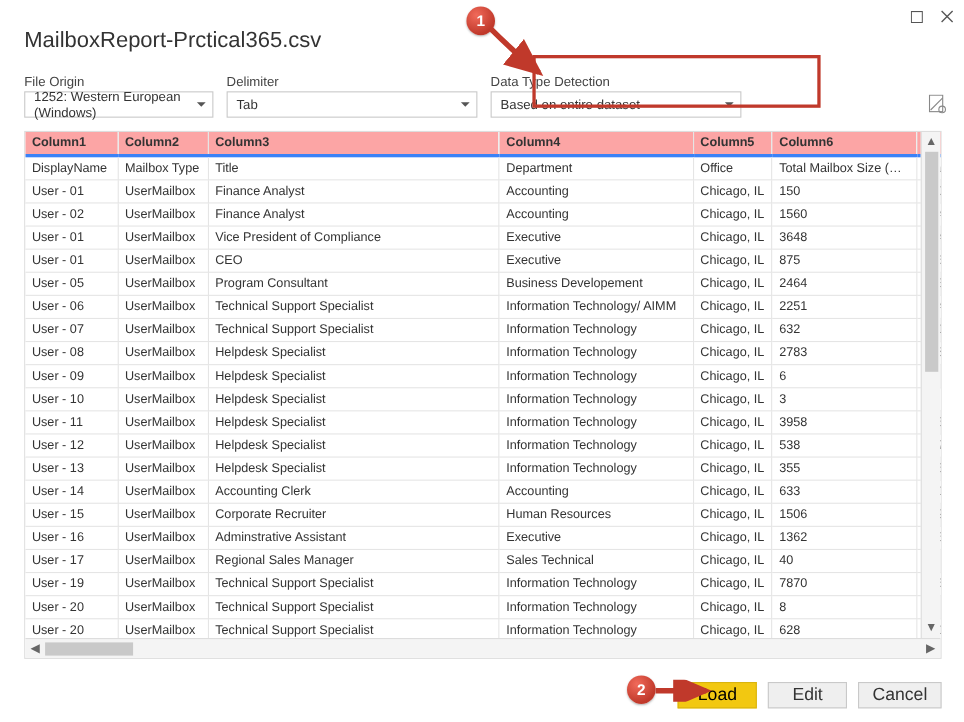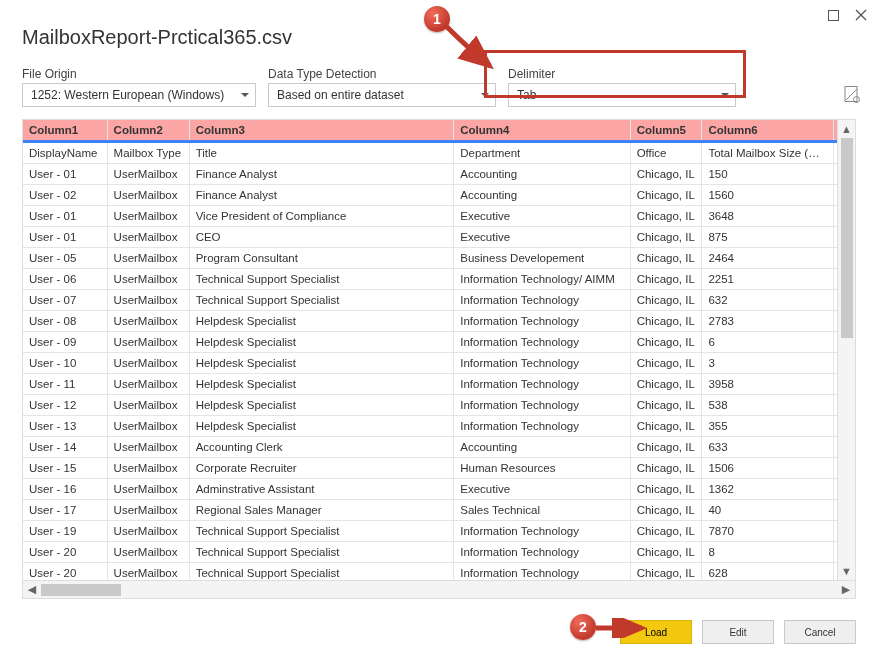--- a/index.html
+++ b/index.html
@@ -72,21 +72,21 @@
     font-size: 12px;
     color: #333;
   }
   .dropdown .caret {
     width: 0; height: 0;
     border-left: 4px solid transparent;
     border-right: 4px solid transparent;
     border-top: 4px solid #555;
     margin-left: 6px;
   }
-  .dd-origin { width: 234px; }
+  .dd-origin { width: 172px; }
   .dd-delim  { width: 228px; }
   .dd-detect { width: 228px; }
   .highlight-box {
     position: absolute;
     border: 3px solid #c0392b;
     pointer-events: none;
   }
   .hl1 { left: 484px; top: 50px; width: 262px; height: 48px; }
   .redball {
     position: absolute;
@@ -191,21 +191,21 @@
     bottom: 12px;
     display: flex;
     gap: 10px;
     align-items: center;
   }
   .btn {
     min-width: 72px;
     height: 24px;
     border: 1px solid #c9c9c9;
     background: #efefef;
-    font-size: 10px;
+    font-size: 16px;
     display:flex;align-items:center;justify-content:center;
     cursor:pointer;
     padding: 0 12px;
   }
   .btn.primary {
     background: #f2c811;
     border-color: #d9b40f;
     color: #000;
   }
 </style>
@@ -232,30 +232,30 @@
 
   <div class="options-row">
     <div class="opt-group">
       <div class="opt-label">File Origin</div>
       <div class="dropdown dd-origin">
         <span>1252: Western European (Windows)</span>
         <span class="caret"></span>
       </div>
     </div>
     <div class="opt-group">
+      <div class="opt-label">Delimiter</div>
+      <div class="dropdown dd-delim">
+        <span>Tab</span>
+        <span class="caret"></span>
+      </div>
+    </div>
+    <div class="opt-group">
       <div class="opt-label">Data Type Detection</div>
       <div class="dropdown dd-detect">
         <span>Based on entire dataset</span>
-        <span class="caret"></span>
-      </div>
-    </div>
-    <div class="opt-group">
-      <div class="opt-label">Delimiter</div>
-      <div class="dropdown dd-delim">
-        <span>Tab</span>
         <span class="caret"></span>
       </div>
     </div>
     <div class="settings-icon">
       <svg width="16" height="18" viewBox="0 0 16 18">
           <rect x="1" y="0.5" width="12" height="15" fill="none" stroke="#888" stroke-width="1"></rect>
           <path d="M2 14 L13 3" stroke="#888" stroke-width="1"></path>
           <circle cx="12.5" cy="13.5" r="3" fill="none" stroke="#888" stroke-width="1"></circle>
         </svg>
     </div>

